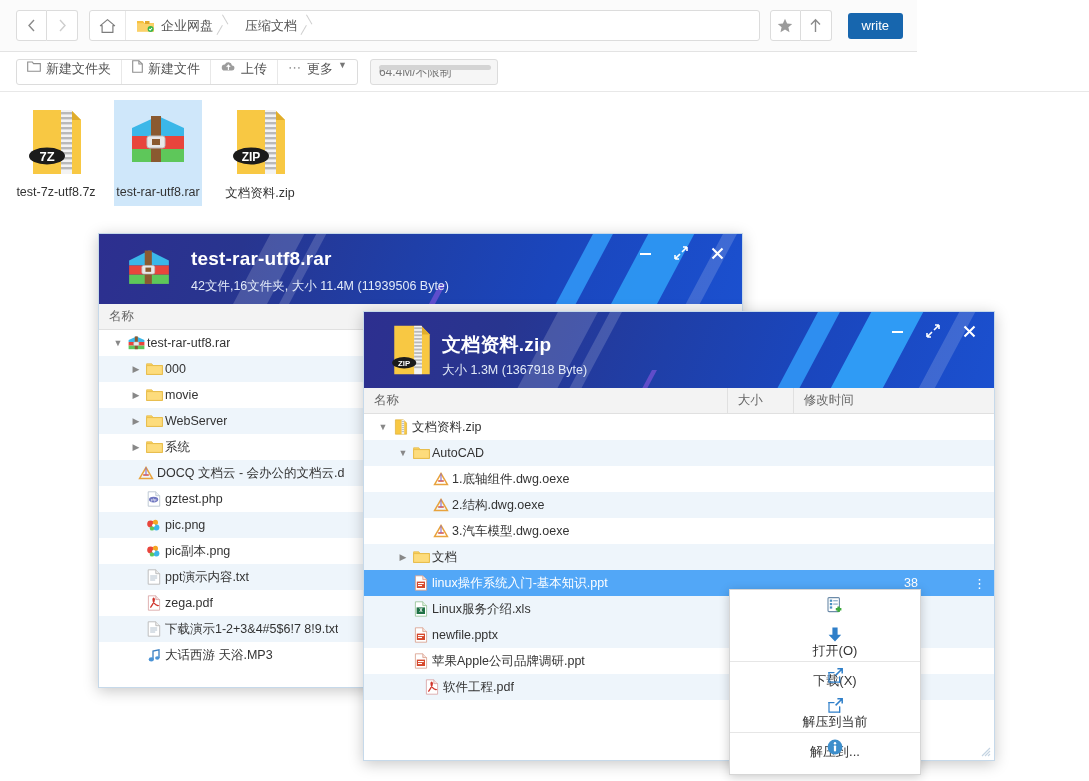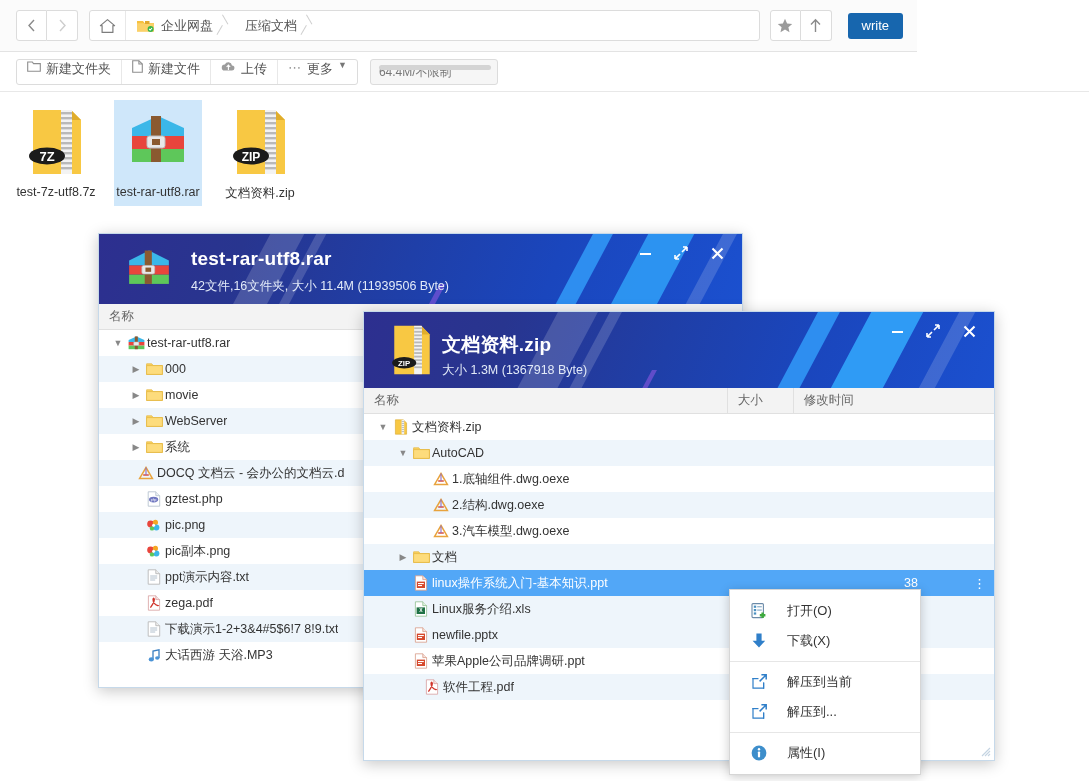--- a/index.html
+++ b/index.html
@@ -139,21 +139,21 @@
   .row .rtime { position:absolute; font-size:12.5px; }
   .row .rdots { position:absolute; right:8px; color:#fff; font-size:13px; letter-spacing:0; cursor:pointer;}
 
   
   .ctxmenu {
     position:absolute; background:#fff; border:1px solid #d6d6d6;
     box-shadow:0 2px 10px rgba(0,0,0,0.2); padding:6px 0; width:192px; z-index:50;
   }
   .ctxitem {
     height:30px; display:flex; align-items:center; font-size:13px; color:#333;
-    padding-left:20px; cursor:pointer; gap:19px;
+    padding-left:20px; cursor:pointer; gap:28px;flex-direction:column;
   }
   .ctxsep { height:1px; background:#e6e6e6; margin:5px 0; }
   .resize-grip { position:absolute; right:3px; bottom:3px; width:12px; height:12px; opacity:.45;}
 </style>
 </head>
 <body>
 
 <div id="root">
 
   <div class="addressbar">

